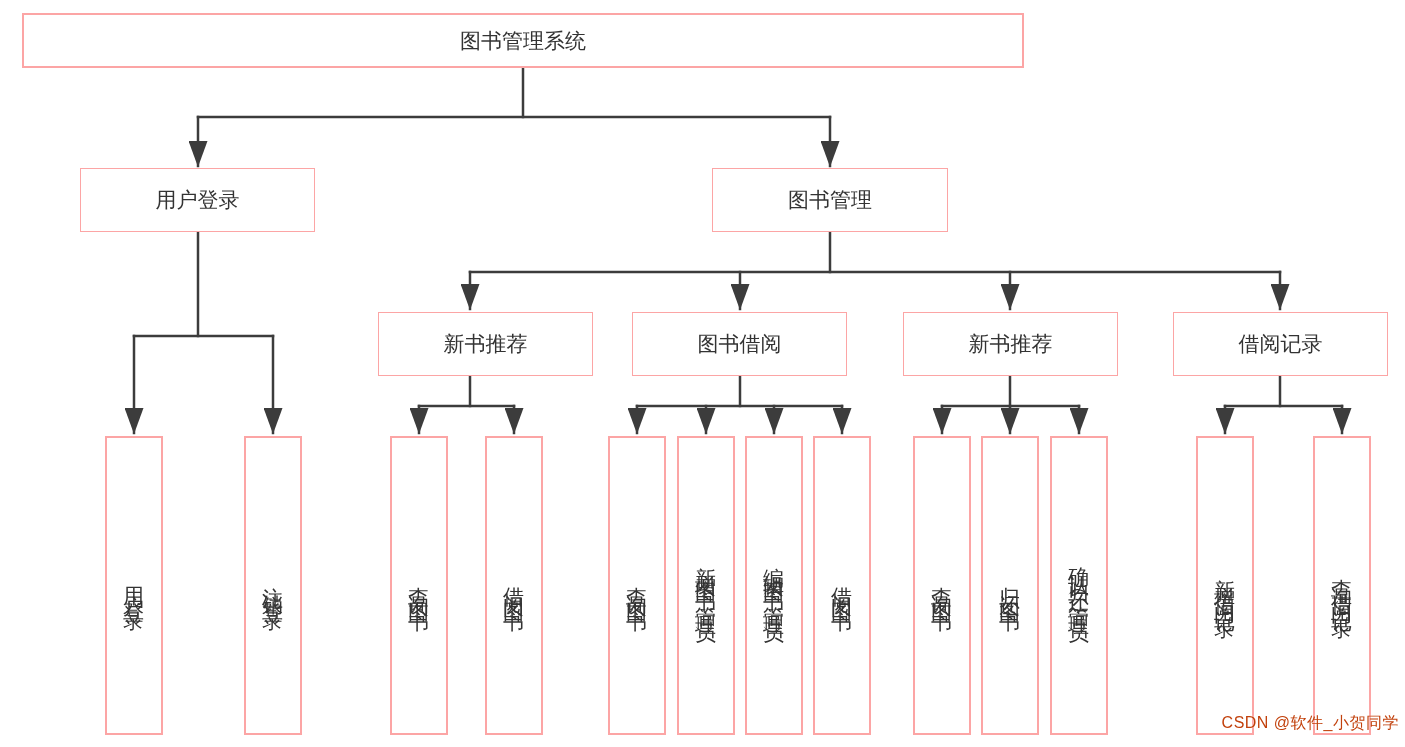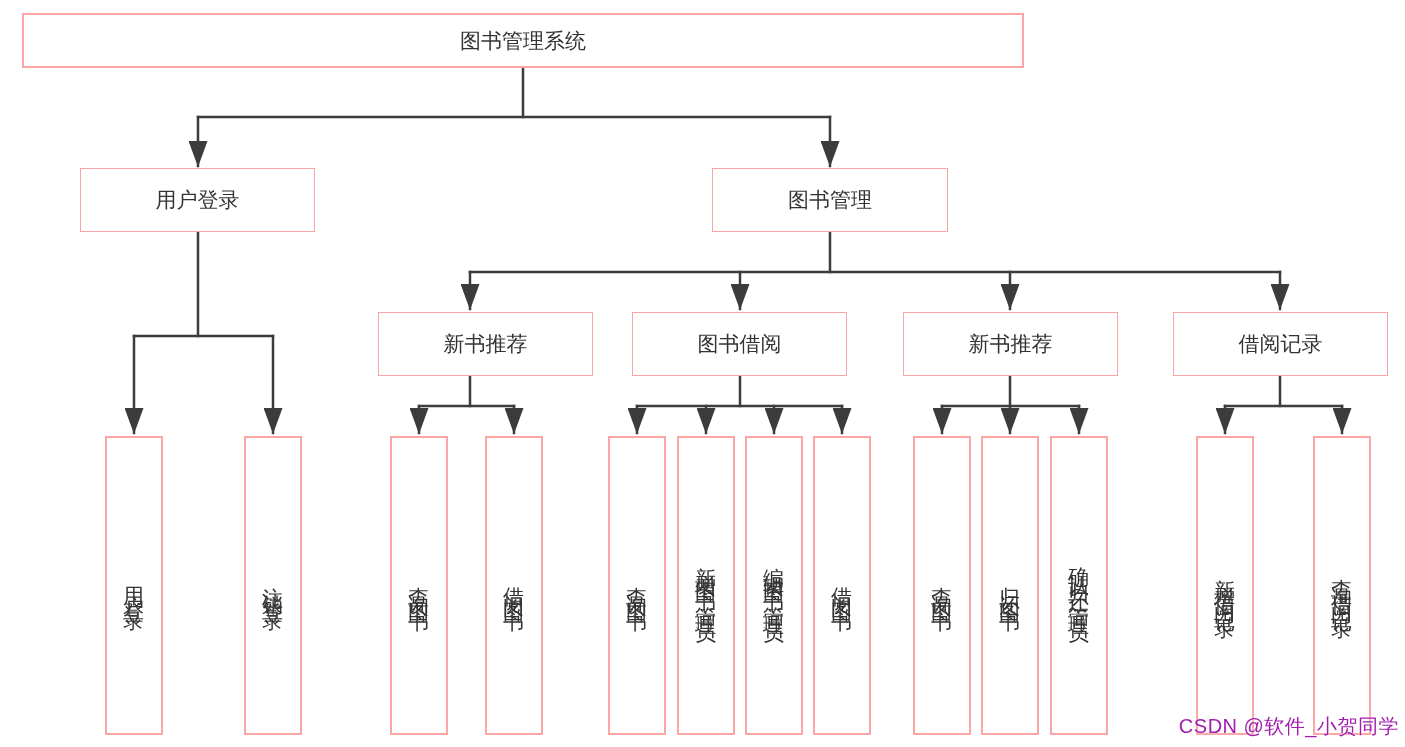--- a/index.html
+++ b/index.html
@@ -65,22 +65,22 @@
   #n-bb-borrow  { left: 813px; }
   #n-cb-query   { left: 913px; }
   #n-cb-return  { left: 981px; }
   #n-cb-confirm { left: 1050px; }
   #n-br-add     { left: 1196px; }
   #n-br-query   { left: 1313px; }
   .watermark {
     position: absolute;
     top: 713px;
     right: 6px;
-    font-size: 20px;
-    color: #a21caf;
+    font-size: 16px;
+    color: #c2410c;
     letter-spacing: 0.5px;
     text-shadow: 0 0 2px rgba(255,255,255,0.9);
     z-index: 5;
   }
 </style>
 </head>
 <body>
 
 <div class="canvas">
 

